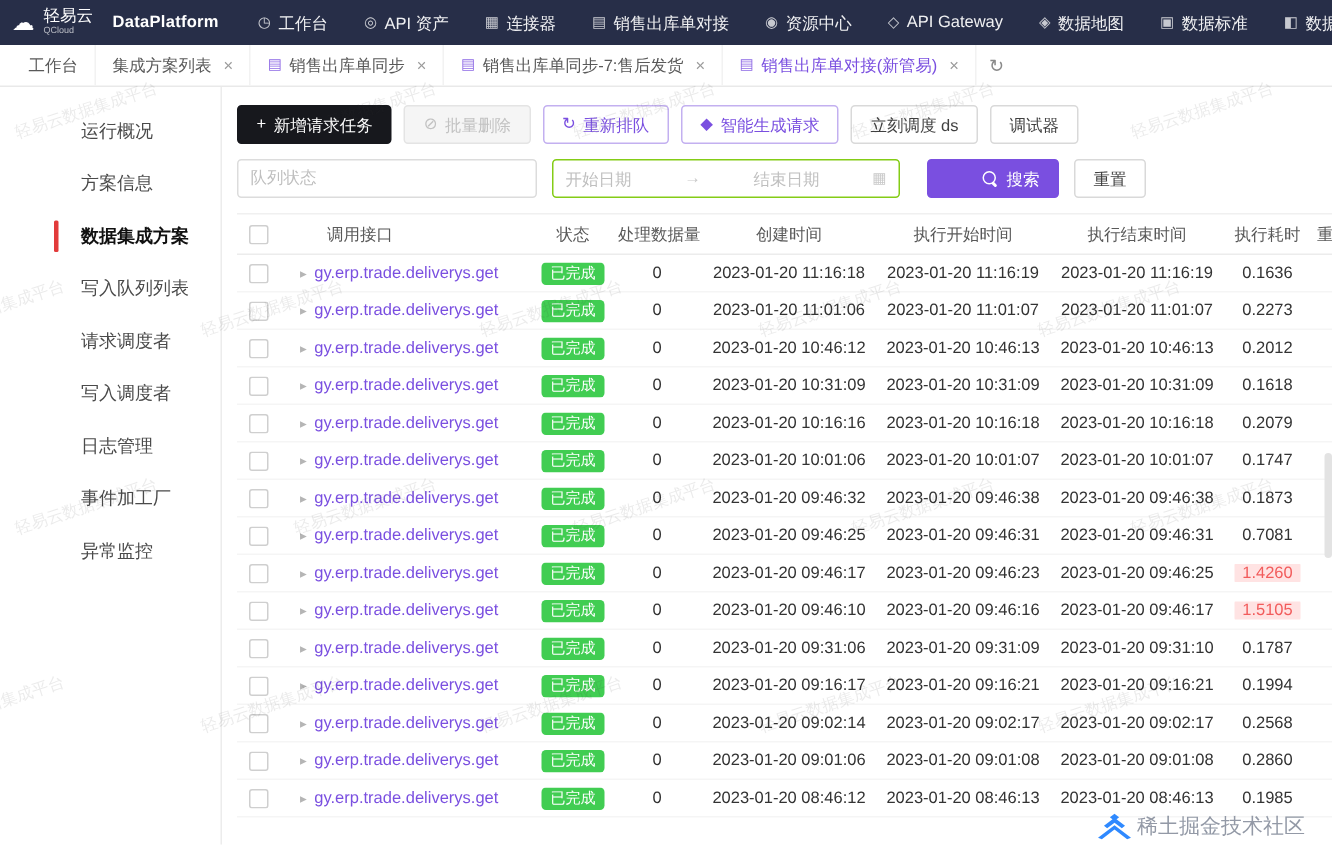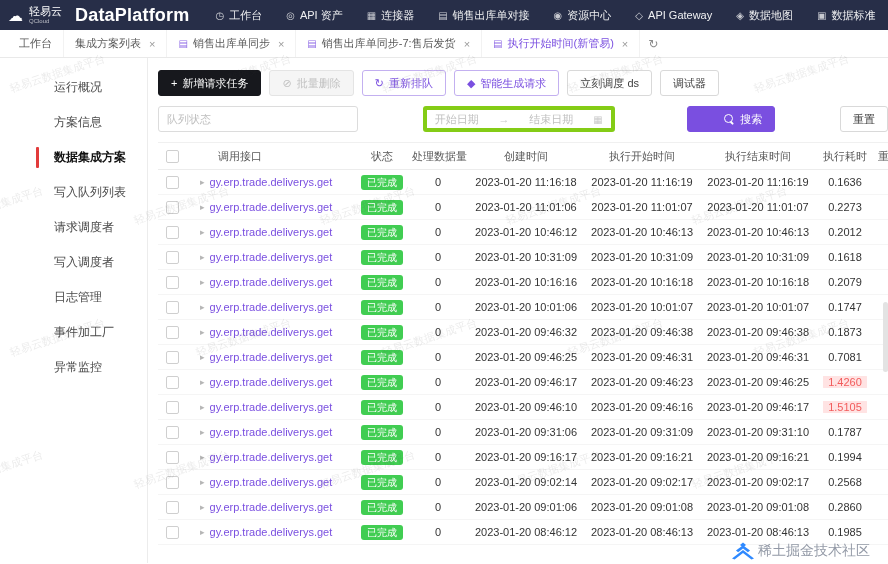--- a/index.html
+++ b/index.html
@@ -13,21 +13,21 @@
   .topnav {
     height: 30px; background: var(--topnav-bg, #272e48);
     display: flex; align-items: center; color: #fff;
     padding: 0 8px; white-space: nowrap; overflow: hidden;
   }
   .brand { display: flex; align-items: center; gap: 6px; margin-right: 14px; flex: none; }
   .cloud-ico { font-size: 15px; line-height: 1; }
   .brand-stack { display: flex; flex-direction: column; line-height: 1; }
   .brand-cn { font-size: 11px; font-weight: normal; }
   .brand-sub { font-size: 6px; opacity: .65; margin-top: 1px; }
-  .brand-product { font-size: 18px; font-weight: bold; margin-left: 7px; letter-spacing: .2px; }
+  .brand-product { font-size: 11px; font-weight: bold; margin-left: 7px; letter-spacing: .2px; }
   #topnav-items { display: flex; align-items: center; height: 30px; }
   .nav-item { display: flex; align-items: center; gap: 5px; font-size: 11px; padding: 0 12px; height: 30px; cursor: pointer; opacity: .93; flex: none; }
   .nav-ico { font-size: 10px; opacity: .8; }
 
   
   .tabbar { height: 28px; border-bottom: 1px solid #e9e9e9; background: #fff; display: flex; align-items: center; padding-left: 8px; }
   #tabs { display: flex; align-items: center; height: 28px; }
   .tab { display: flex; align-items: center; gap: 5px; font-size: 11px; color: #595959; padding: 0 11px; height: 27px; cursor: pointer; border-right: 1px solid #f2f2f2; }
   .tab.active { color: var(--accent, #7a4fe0); }
   .tab-ico { font-size: 10px; color: var(--accent, #7a4fe0); opacity: .85; }
@@ -54,28 +54,28 @@
     display: inline-flex; align-items: center; gap: 5px; cursor: pointer;
     font-family: inherit; white-space: nowrap;
   }
   .btn-ico { font-size: 11px; line-height: 1; }
   .btn-dark { background: #17181d; color: #fff; border-color: #17181d; }
   .btn-disabled { background: #f5f5f5; color: #c2c2c2; border-color: #e4e4e4; cursor: not-allowed; }
   .btn-purple { color: var(--accent, #7a4fe0); border-color: #c3b0f0; }
   .btn-search { background: var(--accent, #7a4fe0); color: #fff; border-color: var(--accent, #7a4fe0); }
 
   
-  .filters { display: flex; gap: 10px; margin-bottom: 10px; align-items: center; justify-content: space-between; }
+  .filters { display: flex; gap: 10px; margin-bottom: 10px; align-items: center; }
   .input {
     width: 200px; height: 26px; border: 1px solid #dcdcdc; border-radius: 3px;
     padding: 0 8px; font-size: 11px; color: #333; font-family: inherit; outline: none;
   }
   .input::placeholder { color: #bfbfbf; }
   .daterange {
-    width: 192px; height: 26px; border: 4px solid #84cc16; border-radius: 3px;
+    width: 232px; height: 26px; border: 1px solid #84cc16; border-radius: 3px;
     display: flex; align-items: center; justify-content: space-between;
     padding: 0 8px; font-size: 11px; color: #bfbfbf; cursor: pointer;
   }
   .dr-arrow { color: #c9c9c9; }
   .calendar-ico { color: #c9c9c9; font-size: 10px; }
   .mag { width: 11px; height: 11px; position: relative; display: inline-block; }
   .mag::before { content: ""; position: absolute; width: 7px; height: 7px; border: 1.4px solid #fff; border-radius: 50%; left: 0; top: 0; }
   .mag::after { content: ""; position: absolute; width: 4px; height: 1.6px; background: #fff; transform: rotate(45deg); left: 6px; top: 8px; border-radius: 1px; }
 
   
@@ -179,21 +179,21 @@
         <span>销售出库单同步</span>
         <span class="tab-close">×</span>
       </div>
       <div class="tab">
         <span class="tab-ico">▤</span>
         <span>销售出库单同步-7:售后发货</span>
         <span class="tab-close">×</span>
       </div>
       <div class="tab active">
         <span class="tab-ico">▤</span>
-        <span>执行开始时间(新管易)</span>
+        <span>销售出库单对接(新管易)</span>
         <span class="tab-close">×</span>
       </div>
     </div>
   <span class="tabbar-refresh">↻</span>
 </div>
 
 <div class="layout">
   <aside class="sidebar" id="sidebar">
       <div class="side-item">运行概况</div>
       <div class="side-item">方案信息</div>

